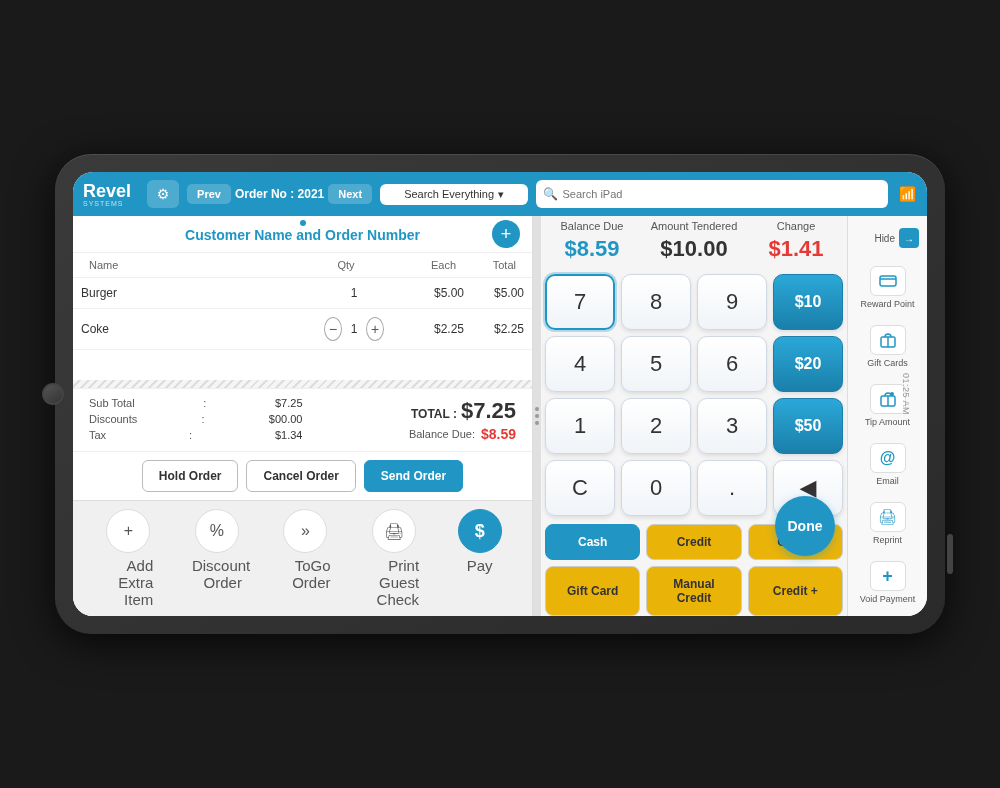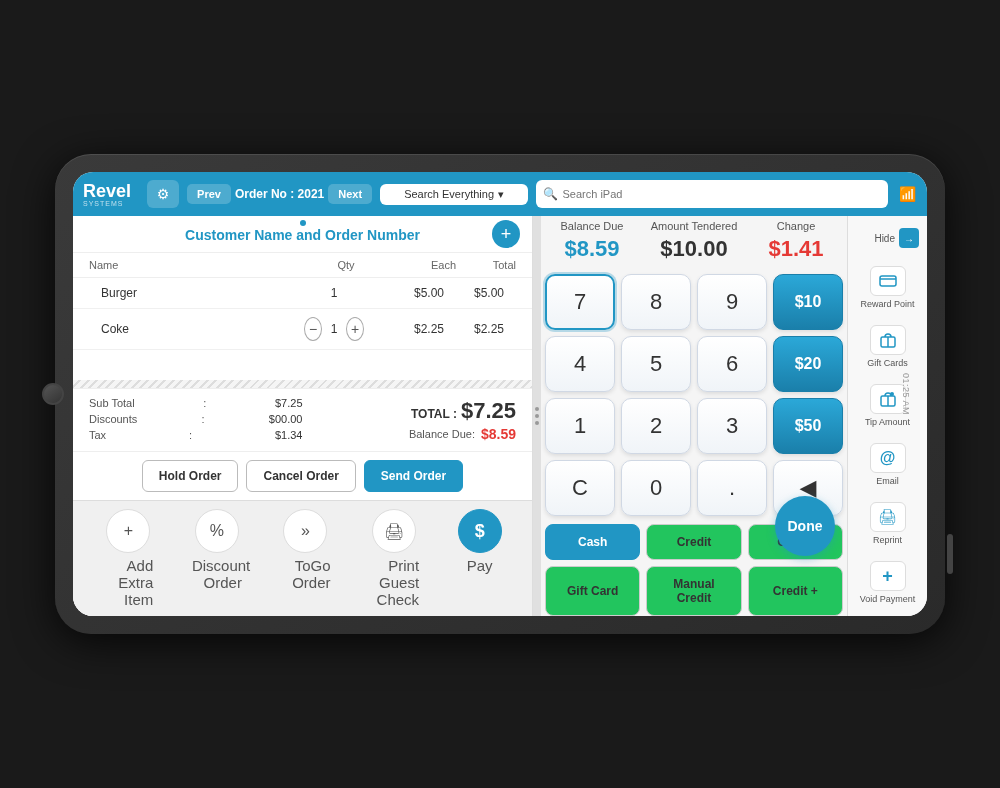--- a/index.html
+++ b/index.html
@@ -214,21 +214,21 @@
       padding: 6px 16px;
       border-bottom: 1px solid #eee;
     }
     .order-table-header span {
       font-size: 11px;
       color: #666;
     }
     .order-row {
       display: grid;
       grid-template-columns: 1fr 60px 80px 60px;
-      padding: 8px 28px;
+      padding: 8px 8px;
       border-bottom: 1px solid #f0f0f0;
       align-items: center;
     }
     .order-row span {
       font-size: 12px;
       color: #333;
     }
     .qty-control {
       display: flex;
       align-items: center;
@@ -454,21 +454,21 @@
     }
     
     .payment-methods {
       display: grid;
       grid-template-columns: repeat(3, 1fr);
       gap: 6px;
     }
     .payment-btn {
       border-radius: 8px;
       border: 1.5px solid #ccc;
-      background: #22c55e;
+      background: #eab308;
       font-size: 12px;
       font-weight: 600;
       color: #333;
       padding: 10px;
       cursor: pointer;
       text-align: center;
     }
     .payment-btn.active {
       background: #2196c4;
       border-color: #2196c4;

